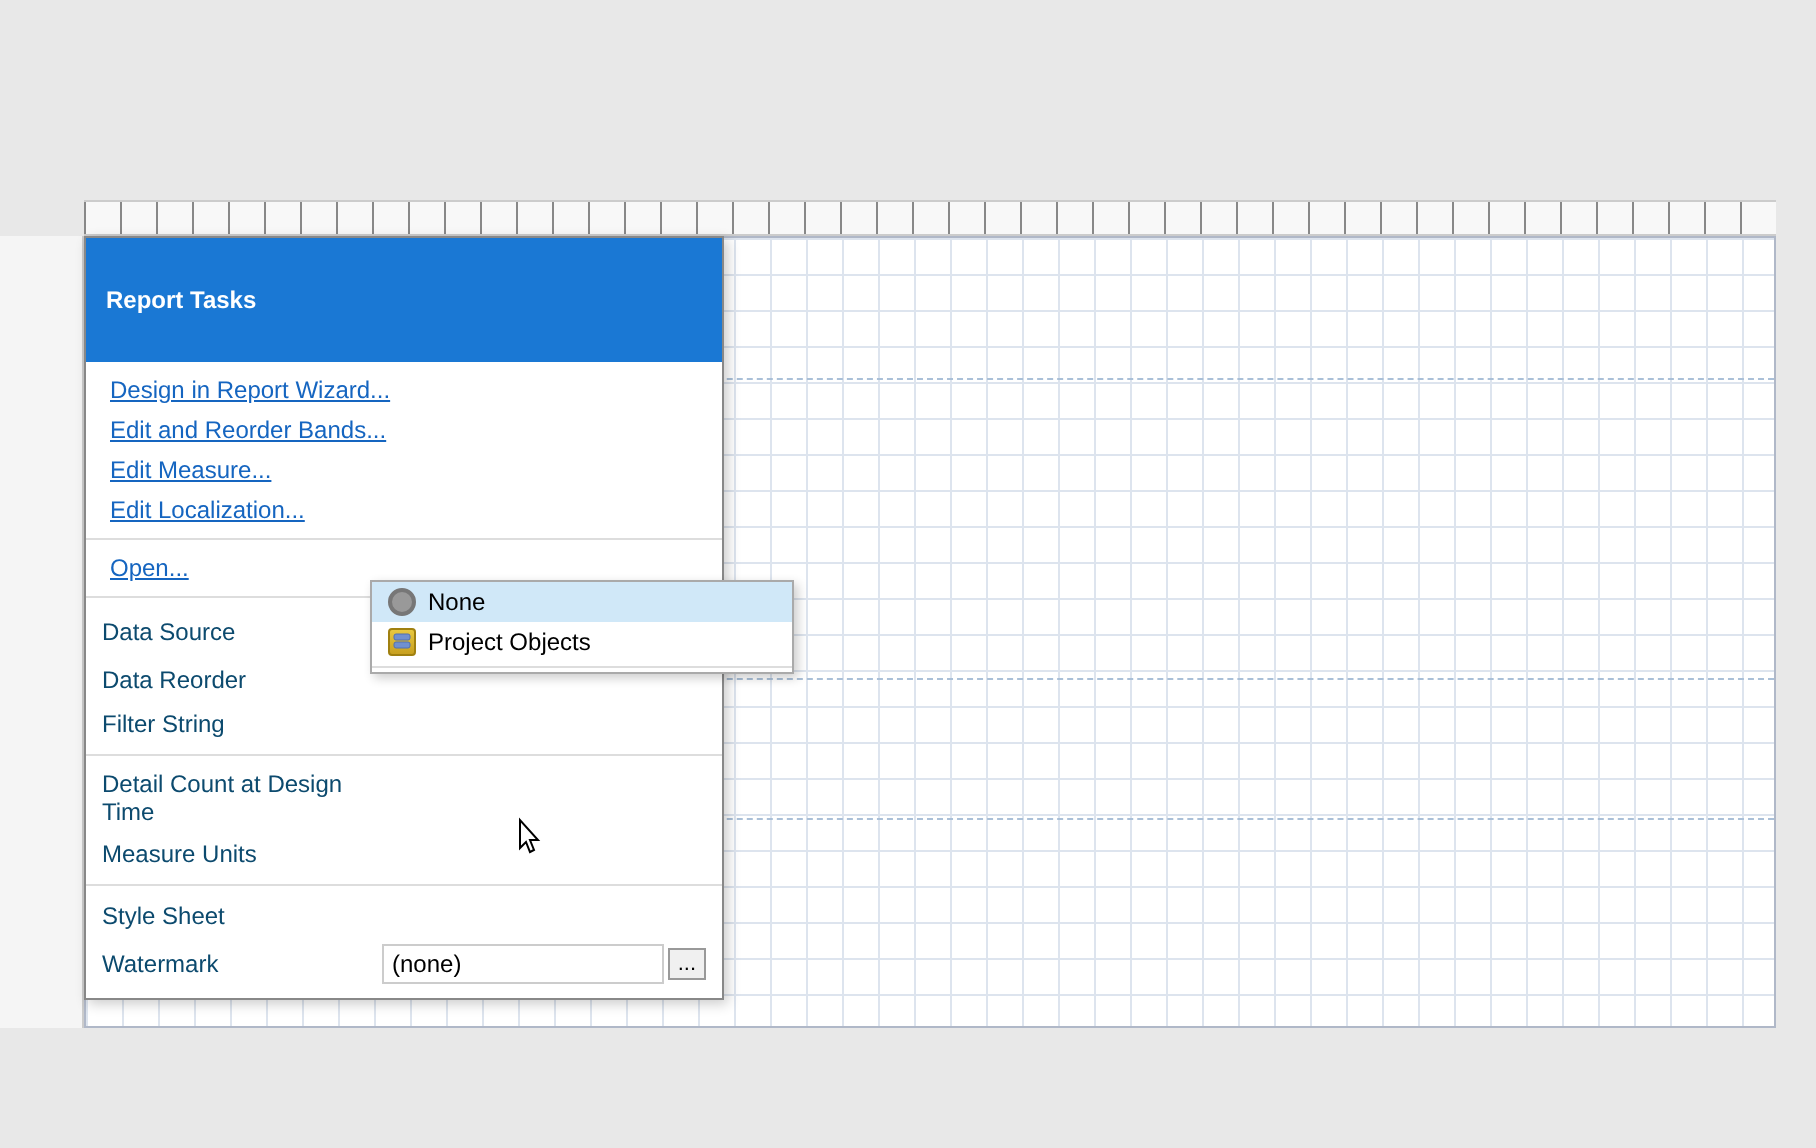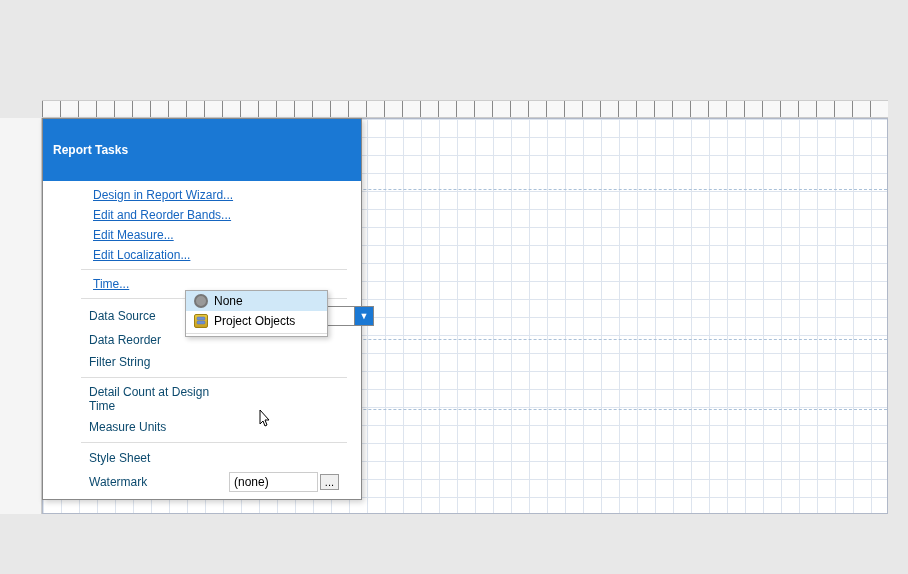--- a/index.html
+++ b/index.html
@@ -73,22 +73,21 @@
 
     .panel-header {
       background: #1a78d4;
       color: white;
       padding: 24px 10px;
       font-weight: bold;
       font-size: 12px;
     }
 
     .panel-body {
-      padding: 4px 14px;
-      margin-left: 24px;
+      padding: 4px 0;
     }
 
     .panel-link {
       display: block;
       padding: 3px 12px;
       color: #1565c0;
       text-decoration: underline;
       cursor: pointer;
     }
 
@@ -157,21 +156,21 @@
       cursor: pointer;
       font-size: 11px;
       margin-left: 2px;
     }
 
     
     .dropdown-popup {
       position: absolute;
       top: 290px;
       left: 185px;
-      width: 143px;
+      width: 212px;
       background: white;
       border: 1px solid #aaa;
       box-shadow: 2px 2px 5px rgba(0,0,0,0.2);
       z-index: 200;
     }
 
     .dropdown-item {
       display: flex;
       align-items: center;
       padding: 3px 8px;
@@ -301,21 +300,21 @@
   </div>
   <div class="panel-body">
 
     <a class="panel-link">Design in Report Wizard...</a>
     <a class="panel-link">Edit and Reorder Bands...</a>
     <a class="panel-link">Edit Measure...</a>
     <a class="panel-link">Edit Localization...</a>
 
     <div class="panel-separator"></div>
 
-    <a class="panel-link">Time...</a>
+    <a class="panel-link">Open...</a>
 
     <div class="panel-separator"></div>
 
     <div class="panel-row">
       <span class="panel-row-label">Data Source</span>
       <div class="panel-row-value">
         <div class="dropdown-wrapper">
           <input class="dropdown-field" type="text" readonly="" value="(none)" style="">
           <div class="dropdown-arrow-btn"></div>
         </div>

